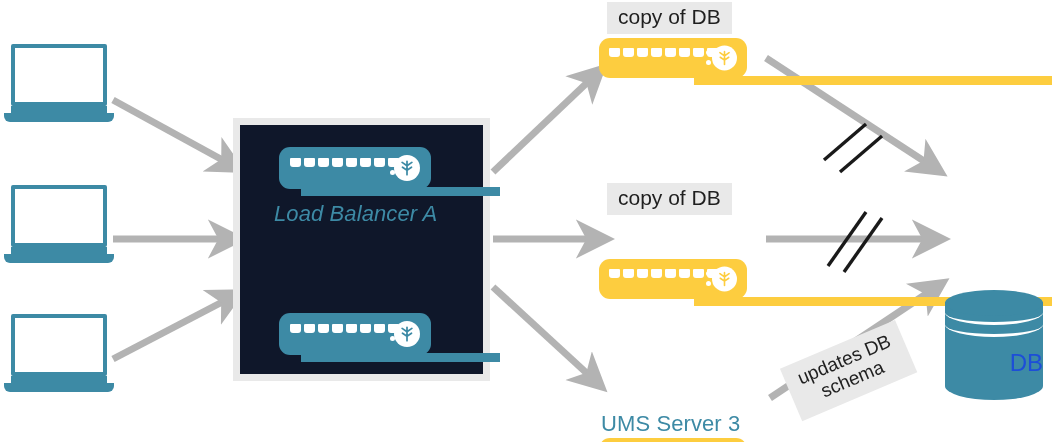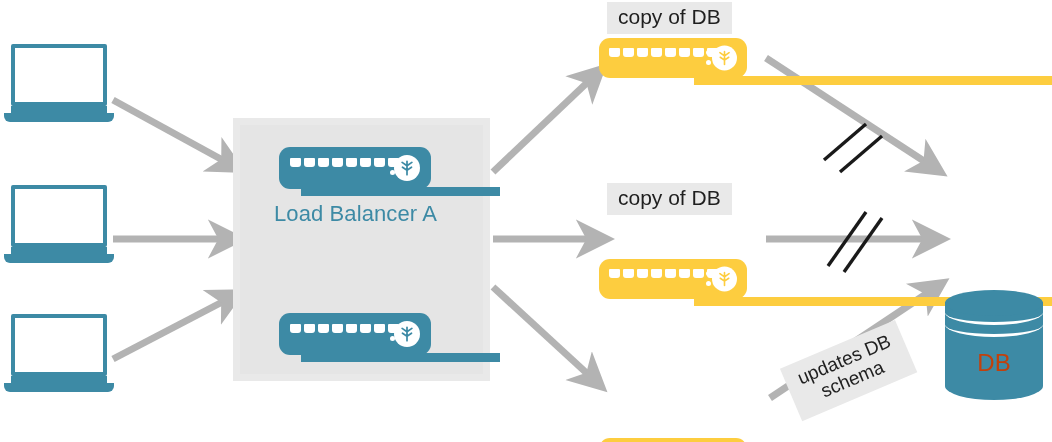--- a/index.html
+++ b/index.html
@@ -50,21 +50,22 @@
     height: 9px;
     background: #3d8aa5;
     border-radius: 0 0 6px 6px;
     margin: 0 auto;
   }
 
   
   .lb-frame {
     box-sizing: border-box;
     border: 7px solid #e9e9e9;
-    background: #e5e5e5;
+    background: #0f172a;
+    font-style: italic;
   }
 
   
   .appliance { position: relative; }
   .appliance-body {
     position: relative;
     border-radius: 11px;
   }
   .appliance-foot {
     position: absolute;
@@ -177,22 +178,22 @@
     position: absolute;
     left: 0; right: 0;
     height: 22px;
     border-bottom: 3px solid #ffffff;
     border-radius: 50%;
   }
   .db-text {
     position: absolute;
     left: 0; right: 0;
     top: 54%;
-    text-align: center;
-    color: #c2410c;
+    text-align: right;
+    color: #1d4ed8;
     font-size: 24px;
     z-index: 3;
   }
 </style>
 </head>
 <body>
 
 <div id="diagram-root">
 
   <svg id="edge-layer" viewBox="0 0 1052 442">
@@ -353,20 +354,21 @@
   </div>
 
   <div class="node appliance" style="left:599px; top:358px;">
     <div class="appliance-body" style="width:148px; height:40px; background:#fdcd3f;">
       
       
       
     </div>
 
   </div>
+  <div class="node-label" style="left:601px; top:411px;">UMS Server 3</div>
 
   <div class="rot-label" style="left:786px; top:342px;">
     <div>updates DB</div>
     <div>schema</div>
   </div>
 
   <div class="node db-cyl" style="left:945px; top:170px; width:98px; height:110px;">
     <div class="db-bottom"></div>
     <div class="db-side"></div>
     <div class="db-top"></div>

